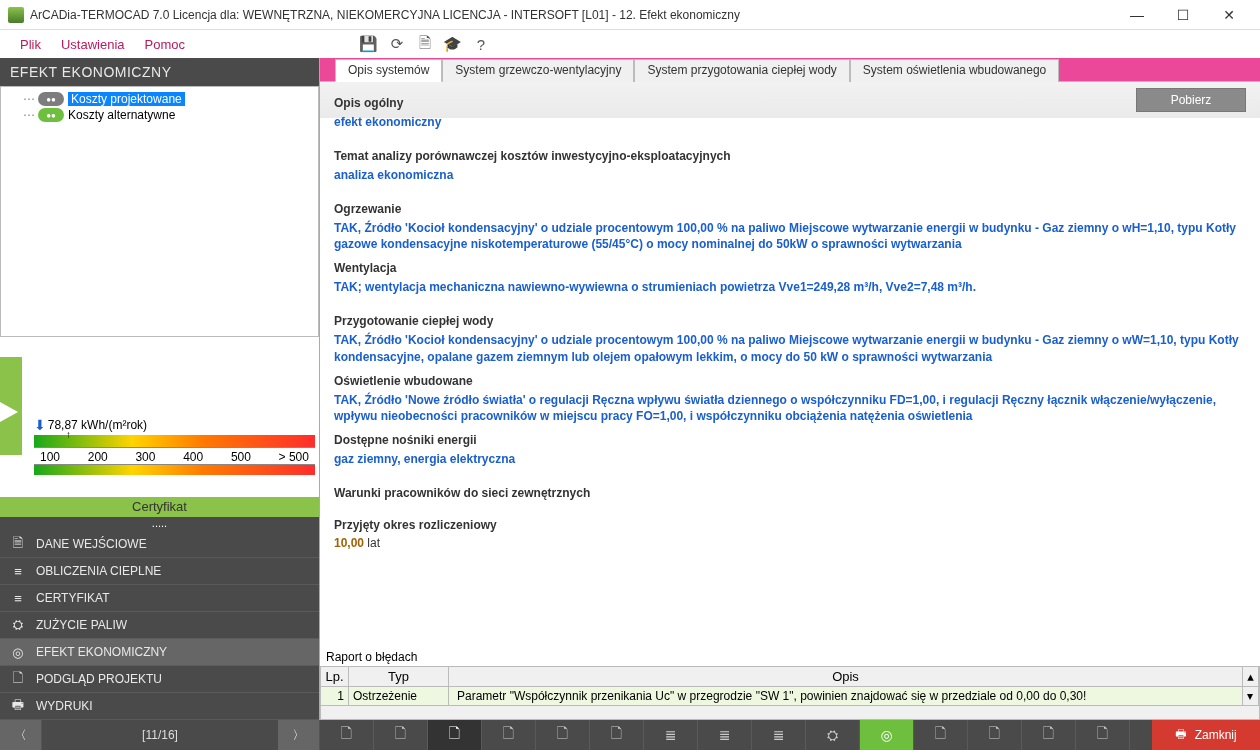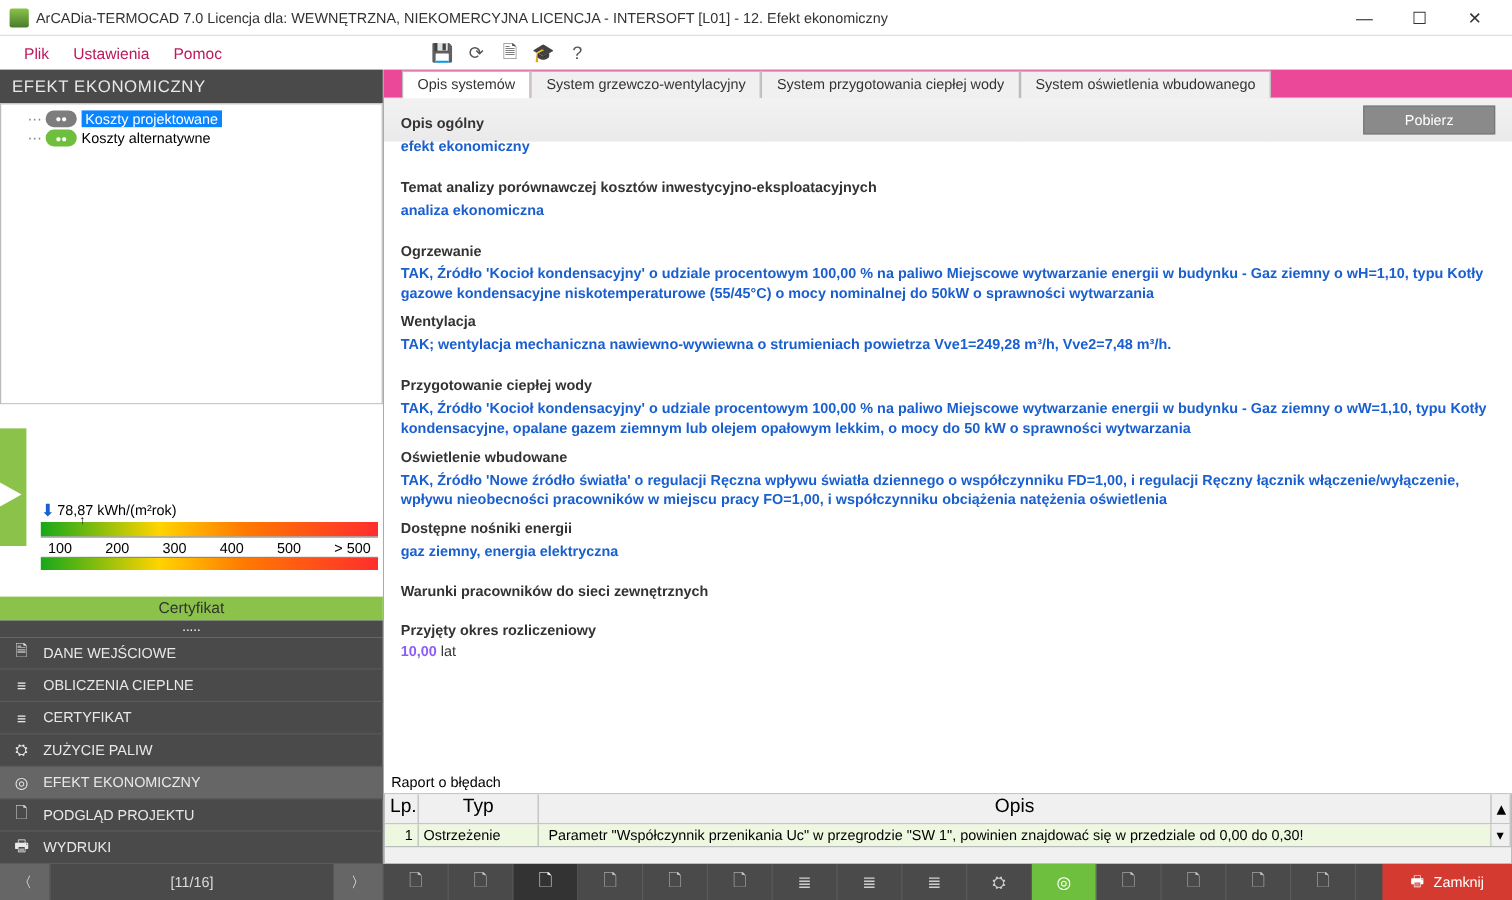--- a/index.html
+++ b/index.html
@@ -69,21 +69,21 @@
 .content-area .inner { position: relative; z-index: 1; }
 .field-label { font-size: 12px; color: #333; font-weight: bold; margin-top: 8px; }
 .field-link { font-size: 12px; color: #1a5fce; font-weight: bold; margin-top: 4px; line-height: 1.4; }
 .field-plain { font-size: 12px; color: #333; margin-top: 4px; }
 .pobierz-btn { position: absolute; right: 14px; top: 6px; width: 110px; height: 24px; background: #8a8a8a; color: #fff; display: flex; align-items: center; justify-content: center; font-size: 12px; border: 1px solid #777; z-index: 2; }
 
 
 .error-title { font-size: 12px; padding: 2px 6px; background: #fff; }
 .error-table { border: 1px solid #bbb; }
 .error-head { display: flex; background: #f0f0f0; border-bottom: 1px solid #bbb; }
-.error-head div { border-right: 1px solid #bbb; text-align: center; font-size: 16px; padding: 2px 4px; }
+.error-head div { border-right: 1px solid #bbb; text-align: center; font-size: 13px; padding: 2px 4px; }
 .error-head .lp { width: 28px; }
 .error-head .typ { width: 100px; }
 .error-head .opis { flex: 1; font-weight: normal; }
 .error-head .sc { width: 16px; }
 .error-row { display: flex; background: #eef7df; }
 .error-row div { border-right: 1px solid #bbb; font-size: 12px; padding: 2px 4px; }
 .error-row .lp { width: 28px; text-align: right; }
 .error-row .typ { width: 100px; }
 .error-row .opis { flex: 1; padding-left: 8px; }
 .error-row .sc { width: 16px; background: #f0f0f0; }
@@ -227,21 +227,21 @@
         <div class="field-label">Oświetlenie wbudowane</div>
         <div class="field-link">TAK, Źródło 'Nowe źródło światła' o regulacji Ręczna wpływu światła dziennego o współczynniku FD=1,00, i regulacji Ręczny łącznik włączenie/wyłączenie, wpływu nieobecności pracowników w miejscu pracy FO=1,00, i współczynniku obciążenia natężenia oświetlenia</div>
 
         <div class="field-label">Dostępne nośniki energii</div>
         <div class="field-link">gaz ziemny, energia elektryczna</div>
 
         <div class="field-label" style="margin-top:18px">Warunki pracowników do sieci zewnętrznych</div>
 
         <div class="field-label" style="margin-top:18px">Przyjęty okres rozliczeniowy</div>
         <div class="field-plain">
-          <span style="color:#8b5cf6;font-weight:bold">10,00</span><span> lat</span>
+          <span style="color:#a16207;font-weight:bold">10,00</span><span> lat</span>
         </div>
       </div>
     </div>
 
     <div>
       <div class="error-title">Raport o błędach</div>
       <div class="error-table">
         <div class="error-head">
           <div class="lp">Lp.</div>
           <div class="typ">Typ</div>

